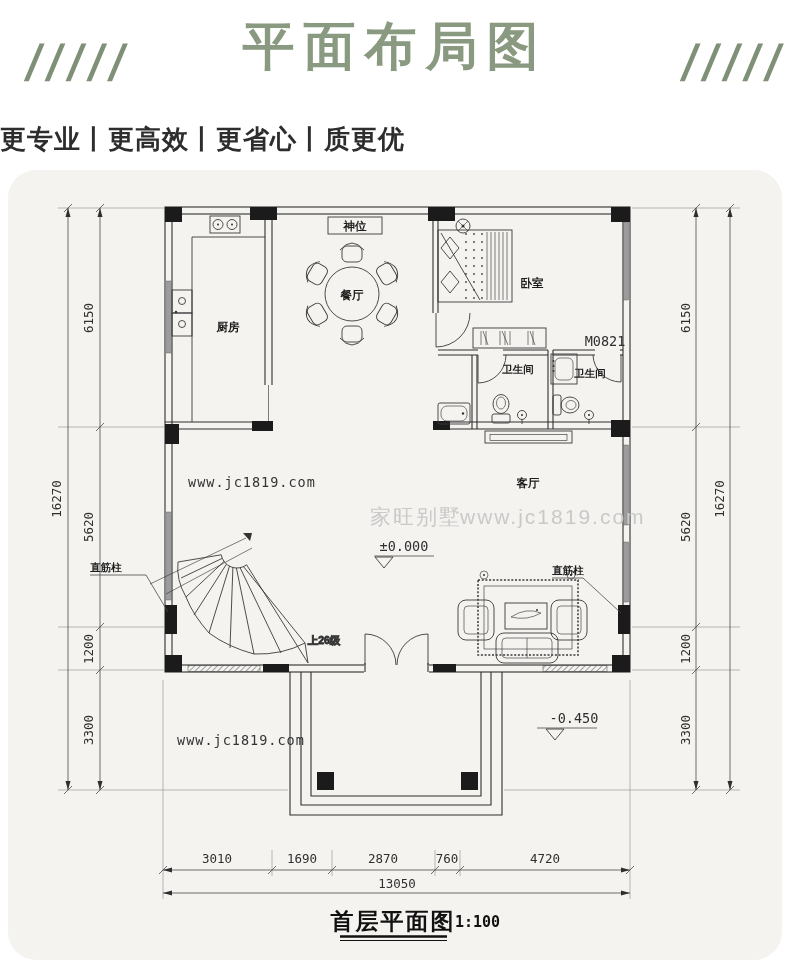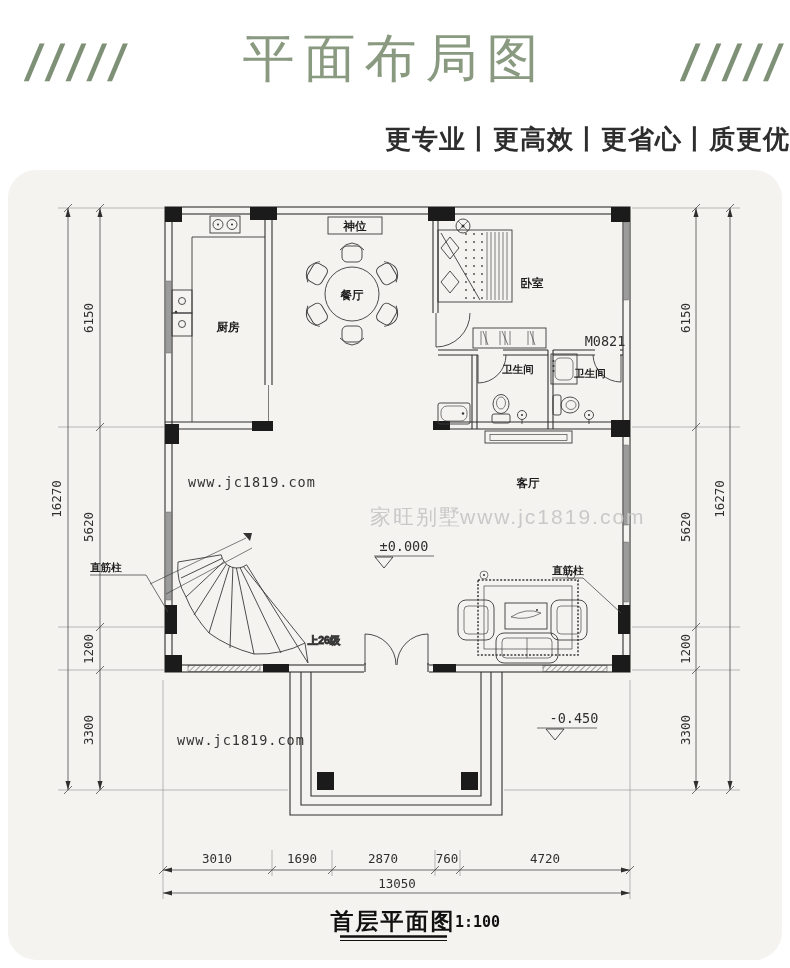--- a/index.html
+++ b/index.html
@@ -2,23 +2,23 @@
 <html><head>
 <meta charset="utf-8">
 <style>
   html,body{margin:0;padding:0;background:#ffffff;}
   .page{position:relative;width:790px;height:968px;background:#ffffff;overflow:hidden;
         font-family:"Liberation Sans",sans-serif;}
   .slashes{position:absolute;top:34px;font:bold 46px "DejaVu Sans",sans-serif;
            color:#7e9076;letter-spacing:4px;transform:skewX(-6deg);}
   .slashes.left{left:26px;}
   .slashes.right{left:682px;}
-  .title{position:absolute;top:24px;left:0;width:100%;margin:0;text-align:center;
-         font-size:52px;font-weight:normal;color:#8a9a80;letter-spacing:9px;}
-  .subtitle{position:absolute;top:122px;left:0;width:100%;text-align:right;
+  .title{position:absolute;top:12px;left:0;width:100%;margin:0;text-align:center;
+         font-size:52px;font-weight:bold;color:#8a9a80;letter-spacing:9px;}
+  .subtitle{position:absolute;top:122px;left:0;width:100%;text-align:left;
             font-size:26px;font-weight:bold;color:#2d2d2d;letter-spacing:1px;}
   .card{position:absolute;left:8px;top:170px;width:774px;height:790px;
         background:#f4f3f0;border-radius:28px;}
   svg{display:block;}
   .w{stroke:#2f2f2f;fill:none;stroke-width:1.1;}
   .t{stroke:#3a3a3a;fill:none;stroke-width:.9;}
   .tn{stroke:#3a3a3a;fill:none;stroke-width:.65;}
   .col{fill:#1b1b1b;stroke:none;}
   .win{fill:#9c9c9c;stroke:#555;stroke-width:.4;}
   .d{stroke:#4a4a4a;fill:none;stroke-width:.8;}

